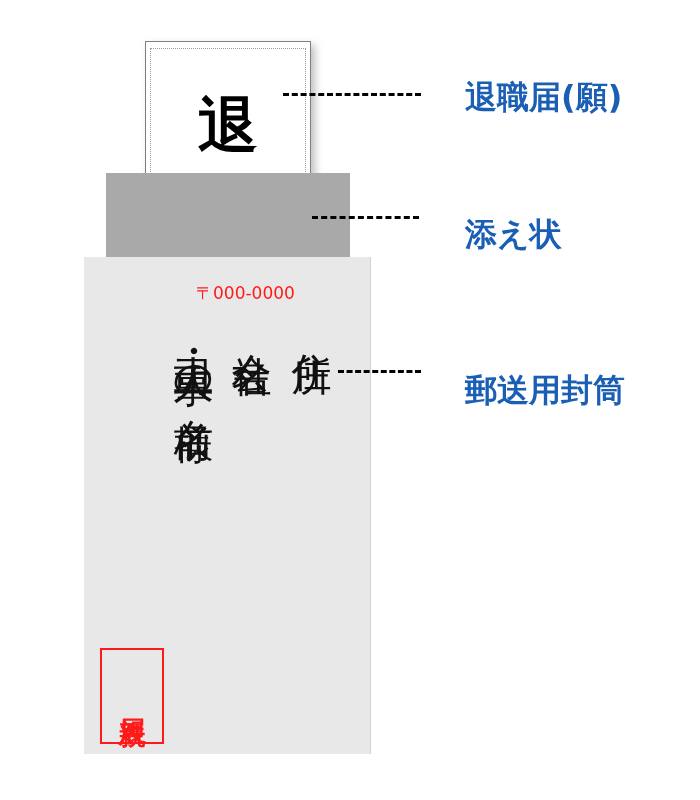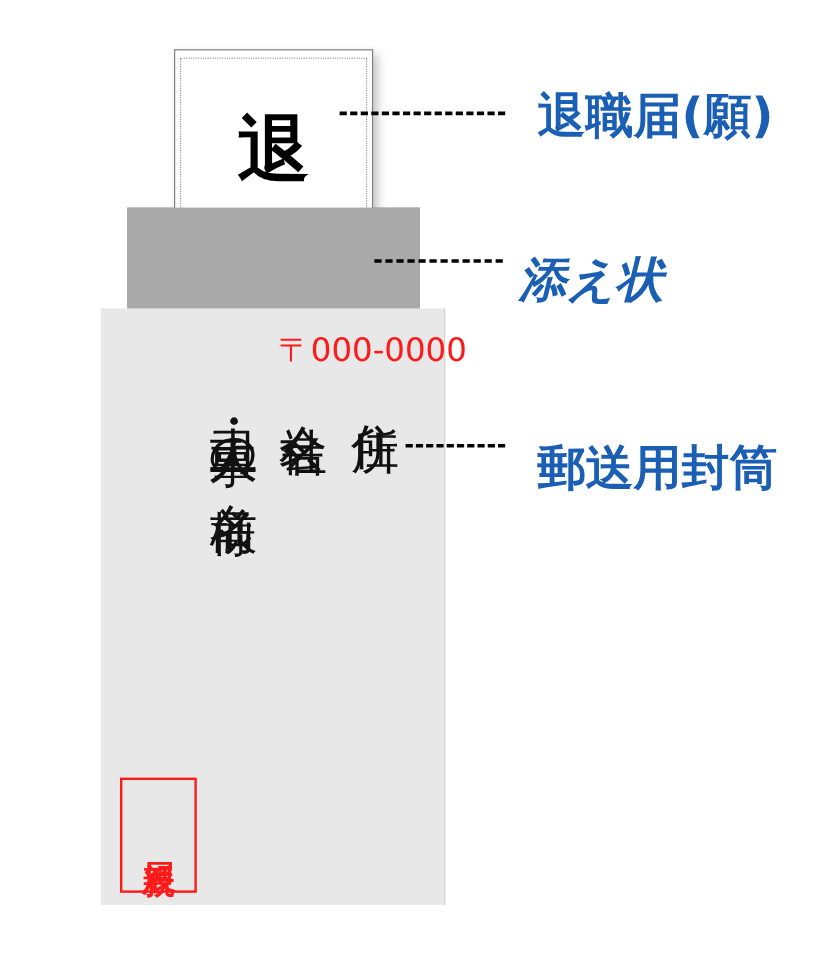--- a/index.html
+++ b/index.html
@@ -40,24 +40,23 @@
 
     
     .envelope {
       left: 84px; top: 257px; width: 287px; height: 497px;
       background: #e8e8e8;
       border-right: 1px solid #d2d2d2;
       box-sizing: border-box;
     }
     .postal {
       left: 196px; top: 278px;
-      font-size: 27px; color: #ff1a1a;
+      font-size: 17px; color: #ff1a1a;
       line-height: 30px;
       white-space: nowrap;
-      margin-left: 36px;
     }
     .vcol {
       font-family: "DejaVu Serif", serif;
       font-size: 40px; line-height: 44px;
       color: #111;
       writing-mode: vertical-rl;
       text-orientation: upright;
       white-space: nowrap;
     }
     .col-address { left: 290px; top: 322px; letter-spacing: 2px; }
@@ -80,27 +79,28 @@
     .leader {
       height: 0;
       border-top: 3px dashed #000;
     }
     .leader-1 { left: 283px; top: 93px; width: 138px; }
     .leader-2 { left: 312px; top: 216px; width: 107px; }
     .leader-3 { left: 338px; top: 370px; width: 83px; }
 
     
     .label {
-      font-size: 40px; font-weight: bold;
+      font-size: 32px; font-weight: bold;
       color: #1a5fb4;
       white-space: nowrap;
       line-height: 36px;
+      margin-left: 17px;
     }
     .label-1 { left: 448px; top: 79px; }
-    .label-2 { left: 432px; top: 216px; font-style: italic; }
+    .label-2 { left: 448px; top: 216px; }
     .label-3 { left: 448px; top: 372px; }
   </style>
 </head>
 <body>
 
 <div class="abs cover"></div>
 
 <div class="abs letter">
   <div class="abs letter-inner"></div>
   <div class="abs letter-char">退</div>

